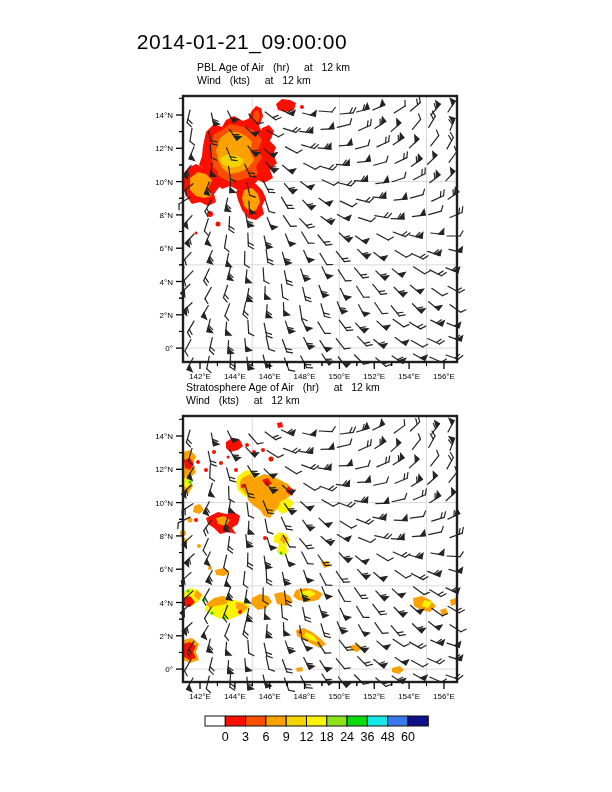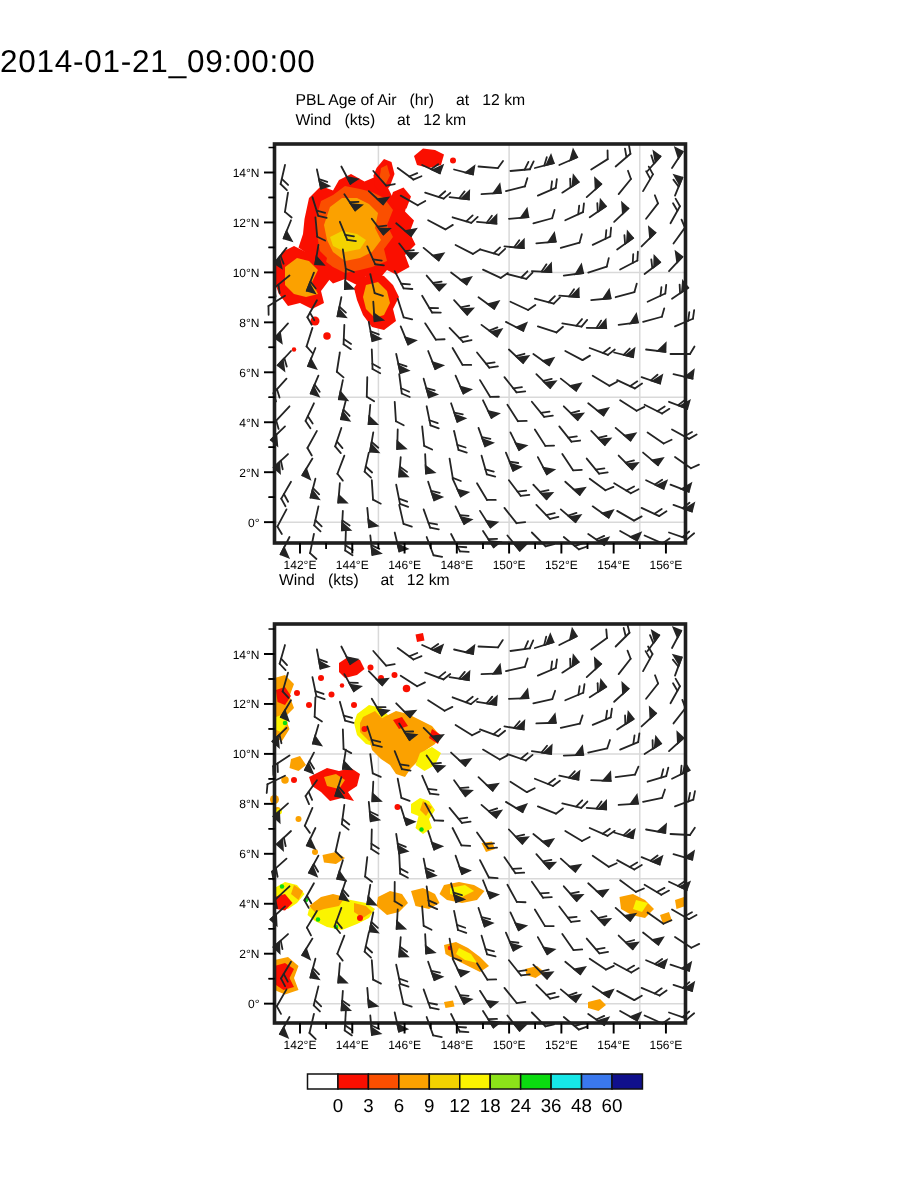--- a/index.html
+++ b/index.html
@@ -1,34 +1,34 @@
 <!DOCTYPE html>
 <html><head>
 <meta charset="utf-8">
 <style>
   html,body{margin:0;padding:0;background:#fff;}
   #page{position:relative;width:612px;height:792px;background:#ffffff;overflow:hidden;
         font-family:"Liberation Sans", sans-serif;color:#000;}
-  #main-title{position:absolute;top:30px;left:0;width:484px;
+  #main-title{position:absolute;top:30px;left:0;width:484px;text-align:center;
         font-size:21px;letter-spacing:0.5px;font-weight:400;}
   .panel-header{position:absolute;left:186px;font-size:10.5px;line-height:13px;
         white-space:pre;font-weight:400;}
   #hdr-top{top:61px;margin-left:11px;}
   #hdr-bot{top:381px;}
   #plot-svg{position:absolute;left:0;top:0;}
 </style>
 </head>
 <body>
 <div id="page">
 
   <div id="main-title">2014-01-21_09:00:00</div>
 
   <div id="hdr-top" class="panel-header"><div>PBL Age of Air   (hr)     at   12 km</div><div>Wind   (kts)     at   12 km</div></div>
 
-  <div id="hdr-bot" class="panel-header"><div>Wind   (kts)     at   12 km</div></div>
+  <div id="hdr-bot" class="panel-header"><div>Stratosphere Age of Air   (hr)     at   12 km</div><div>Wind   (kts)     at   12 km</div></div>
 
   <svg id="plot-svg" width="612" height="792" viewBox="0 0 612 792">
       <g transform="translate(183,96)">
         <g>
           <line x1="69.275" y1="0" x2="69.275" y2="266" stroke="#d9d9d9" stroke-width="1"></line>
           <line x1="156.4" y1="0" x2="156.4" y2="266" stroke="#d9d9d9" stroke-width="1"></line>
           <line x1="243.525" y1="0" x2="243.525" y2="266" stroke="#d9d9d9" stroke-width="1"></line>
           <line x1="0" y1="252.09999999999997" x2="274" y2="252.09999999999997" stroke="#d9d9d9" stroke-width="1"></line>
           <line x1="0" y1="168.85" x2="274" y2="168.85" stroke="#d9d9d9" stroke-width="1"></line>
           <line x1="0" y1="85.6" x2="274" y2="85.6" stroke="#d9d9d9" stroke-width="1"></line>

